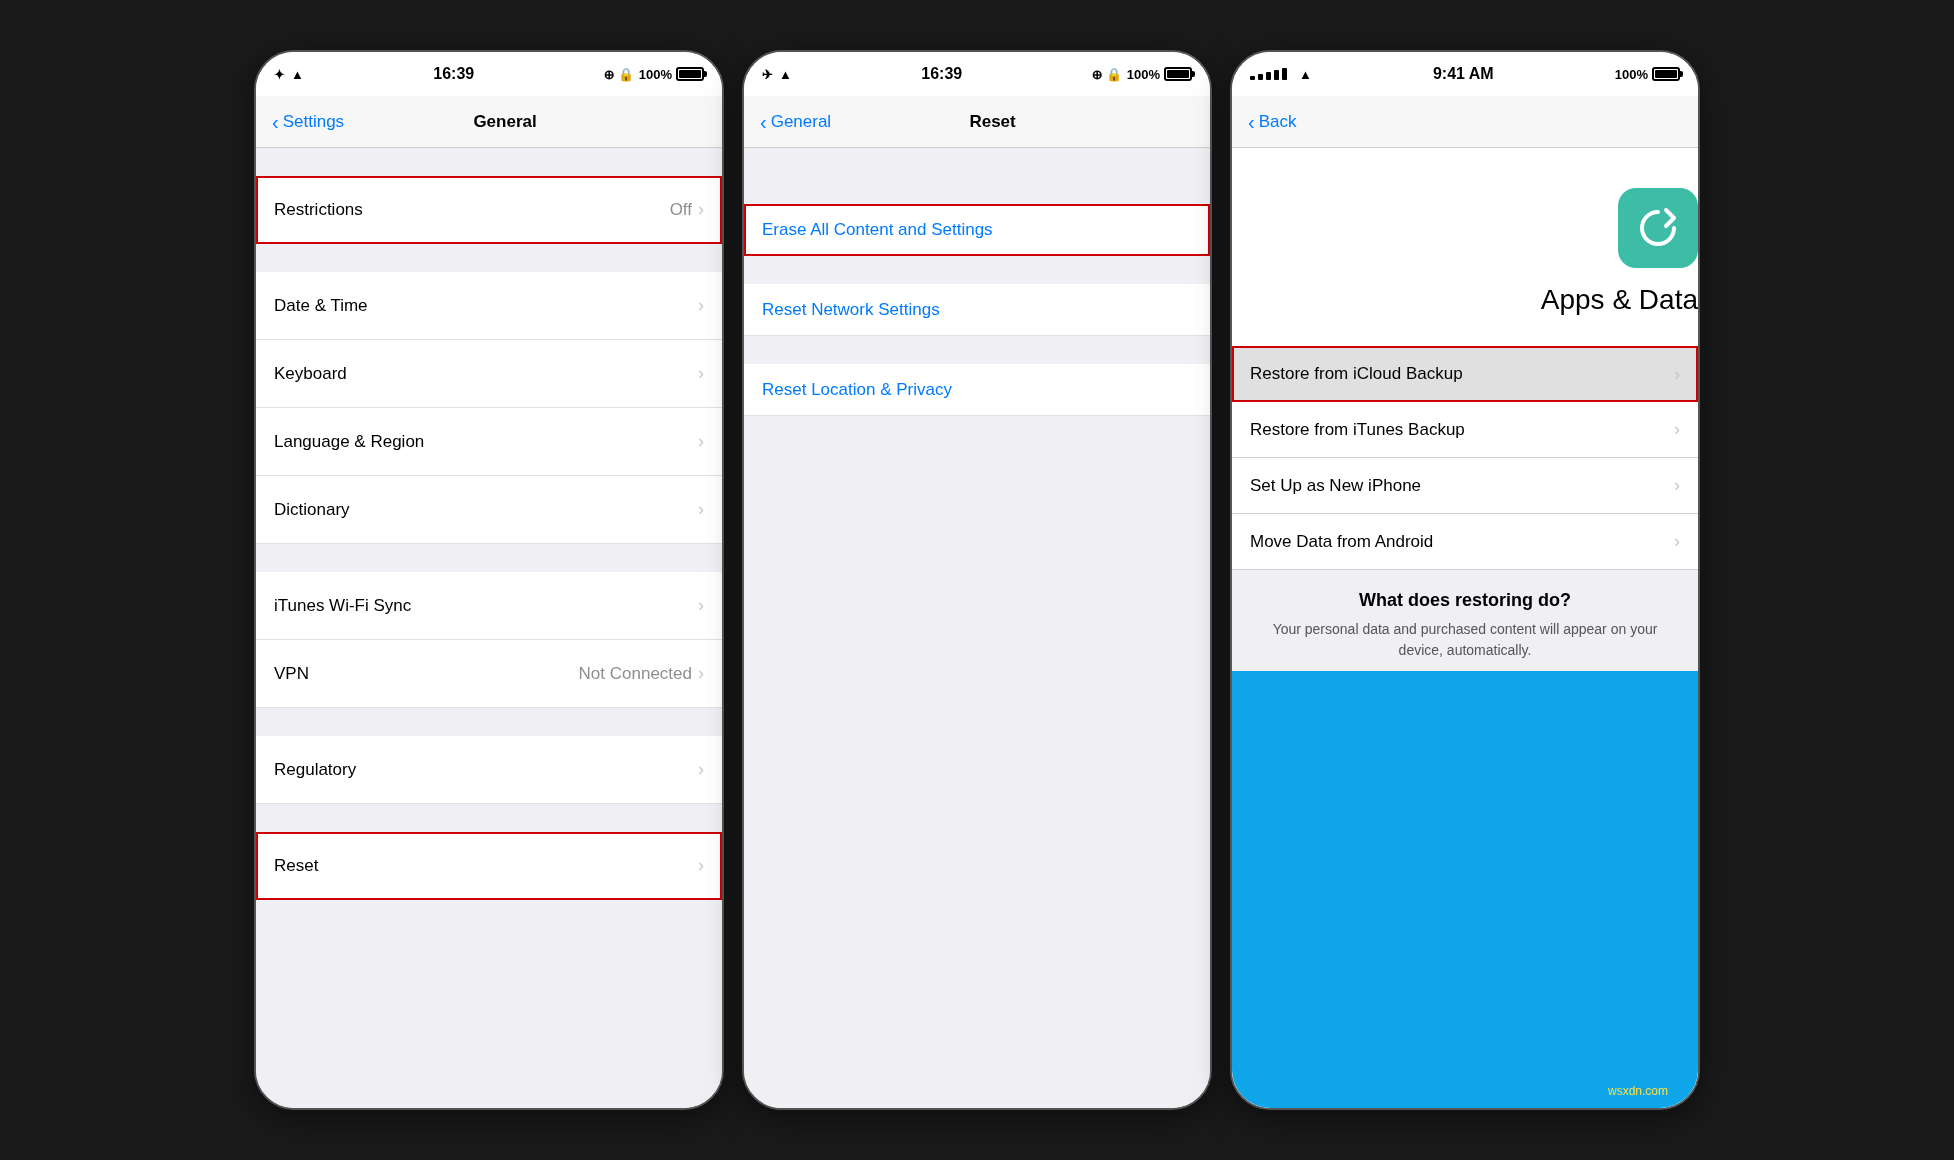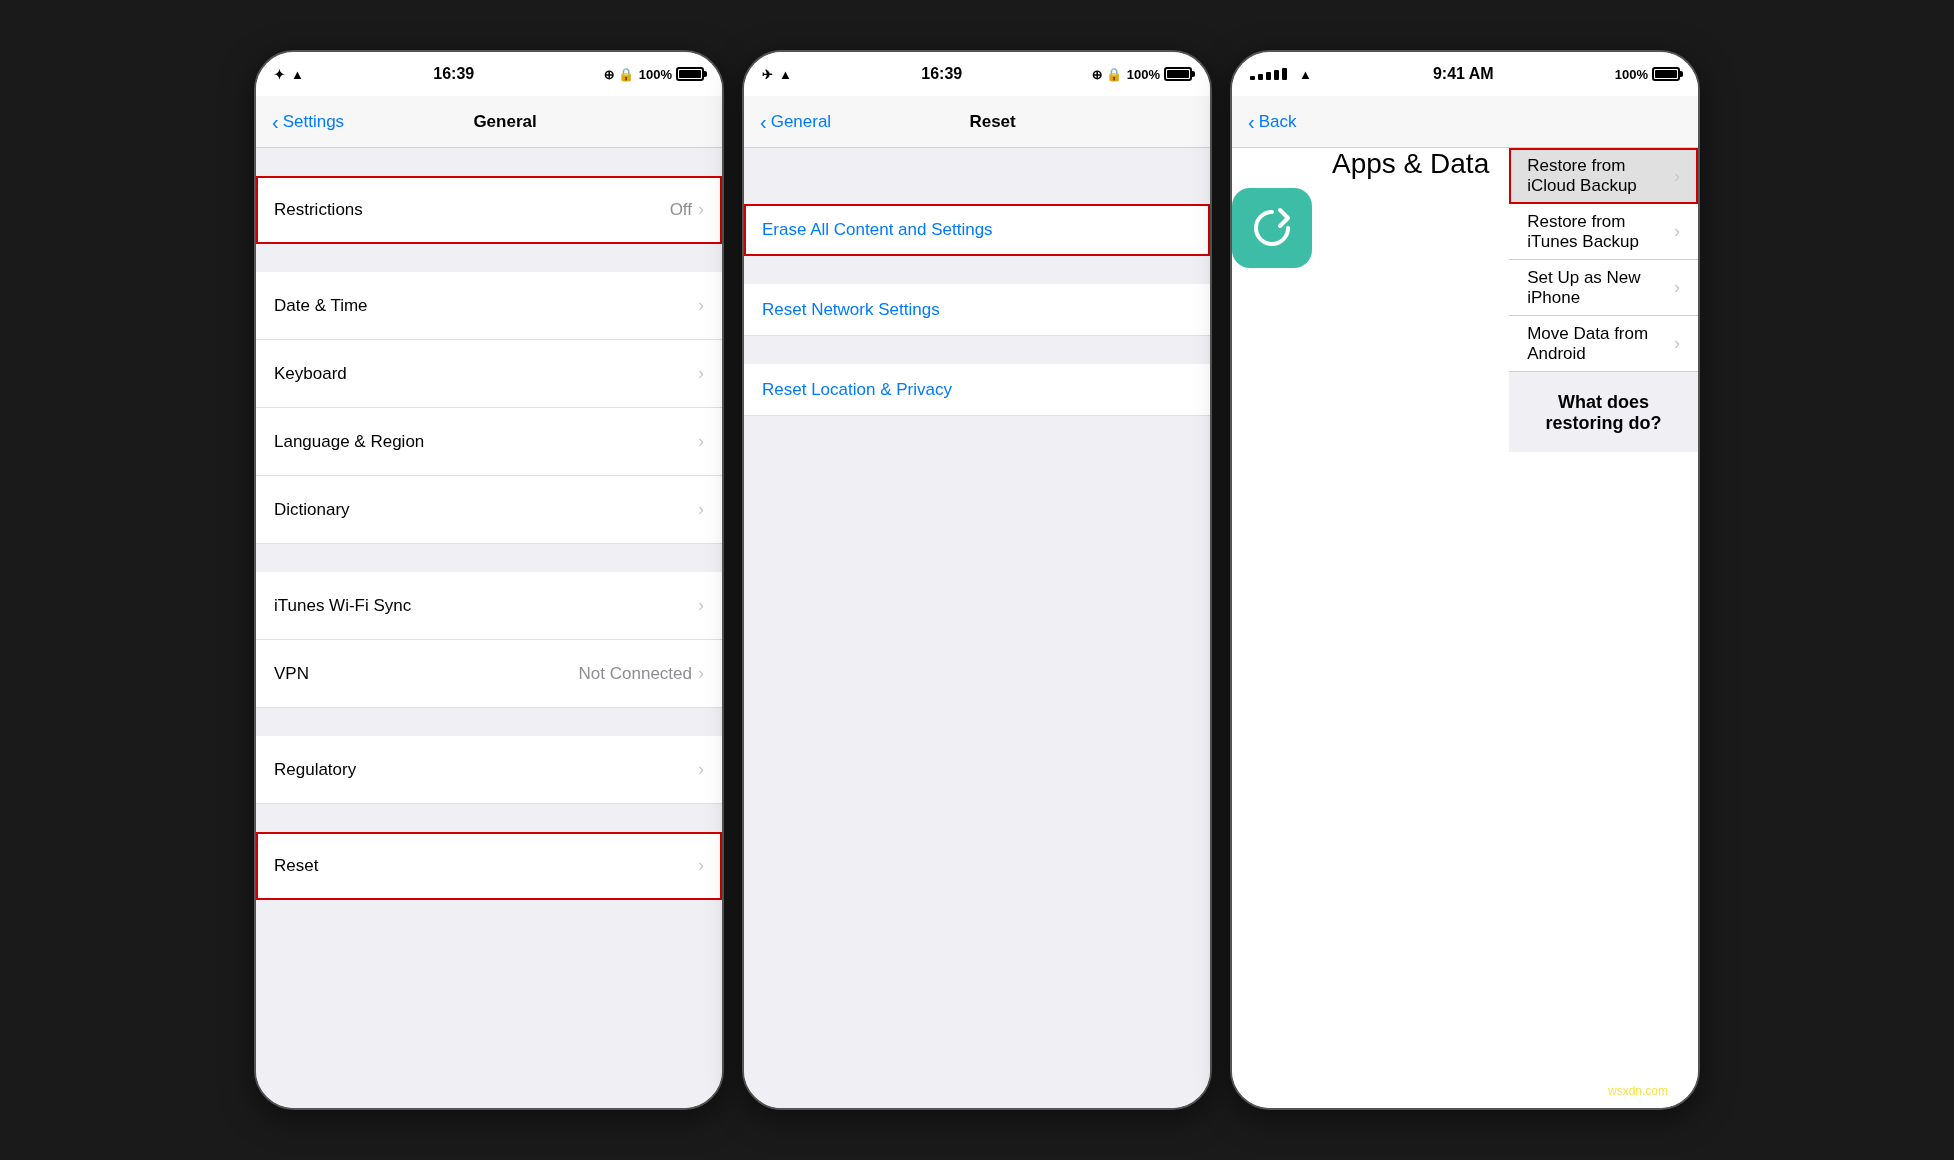--- a/index.html
+++ b/index.html
@@ -167,23 +167,22 @@
       color: #007aff;
     }
     .reset-row-label.highlighted {
       color: #007aff;
     }
     
     .apps-data-screen {
       flex: 1;
       background: #fff;
       display: flex;
-      flex-direction: row;
-      align-items: flex-start;
-      gap: 20px;
+      flex-direction: column;
+      align-items: flex-end;
     }
     .apps-icon-container {
       margin-top: 40px;
       margin-bottom: 16px;
     }
     .apps-icon {
       width: 80px;
       height: 80px;
       border-radius: 18px;
       background: #3dbda5;
@@ -192,21 +191,21 @@
       justify-content: center;
     }
     .apps-data-title {
       font-size: 28px;
       font-weight: 300;
       color: #000;
       margin-bottom: 30px;
     }
     .apps-data-list {
       width: 100%;
-      background: #737373;
+      background: #0ea5e9;
       flex: 1;
     }
     .apps-data-row {
       background: #fff;
       border-bottom: 1px solid #d0d0d0;
       height: 56px;
       display: flex;
       align-items: center;
       padding: 0 18px;
       cursor: pointer;
@@ -463,20 +462,22 @@
             <span class="chevron-right">›</span>
           </div>
 
           <div class="apps-data-row">
             <span class="apps-data-row-label">Move Data from Android</span>
             <span class="chevron-right">›</span>
           </div>
 
           <div class="what-does-section">
             <div class="what-does-title">What does restoring do?</div>
+            <div class="what-does-body">Your personal data and purchased content
+will appear on your device, automatically.</div>
           </div>
 
         </div>
       </div>
     </div>
 
   </div>
   <div class="watermark">wsxdn.com</div>
 </div>
 

